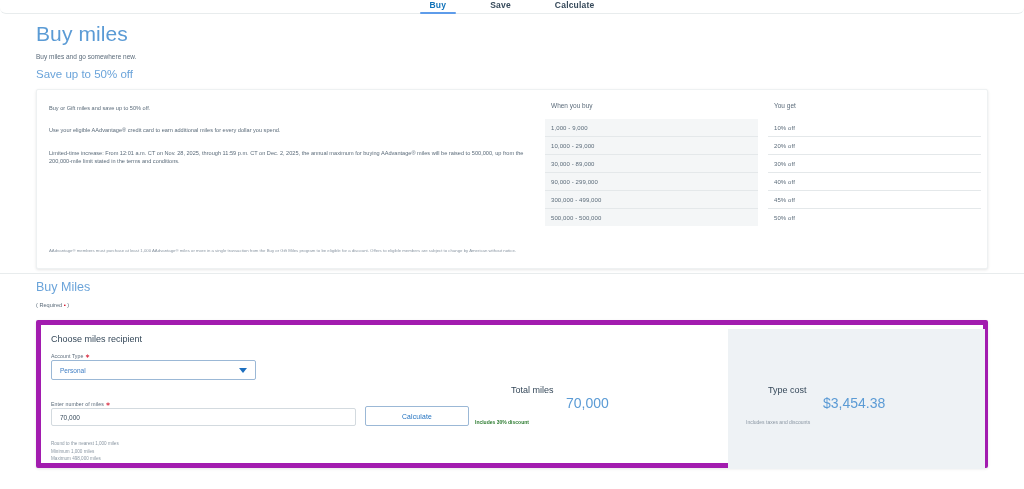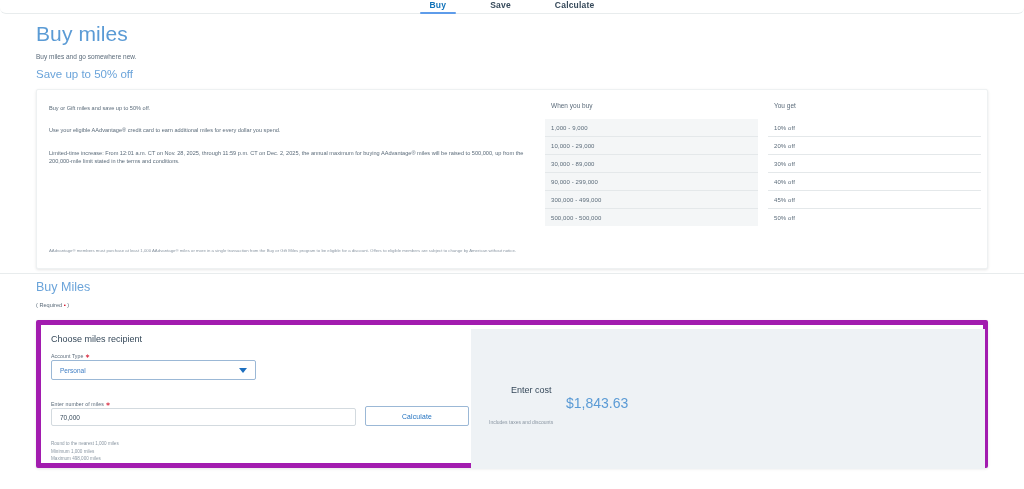--- a/index.html
+++ b/index.html
@@ -229,21 +229,26 @@
 
     <div class="calc-btn">Calculate</div>
 
     <div class="helper">
       <div>Round to the nearest 1,000 miles</div>
       <div>Minimum 1,000 miles</div>
       <div>Maximum 498,000 miles</div>
     </div>
 
     <div class="totals">
+      <div class="total-box miles">
+        <div class="total-label">Total miles</div>
+        <div class="total-value">70,000</div>
+        <div class="total-note">Includes 30% discount</div>
+      </div>
       <div class="total-box cost">
-        <div class="total-label">Enter cost</div>
-        <div class="total-value">$1,843.63</div>
+        <div class="total-label">Type cost</div>
+        <div class="total-value">$3,454.38</div>
         <div class="total-note plain">Includes taxes and discounts</div>
       </div>
     </div>
   </div>
 
 </div>
 
 </body></html>

